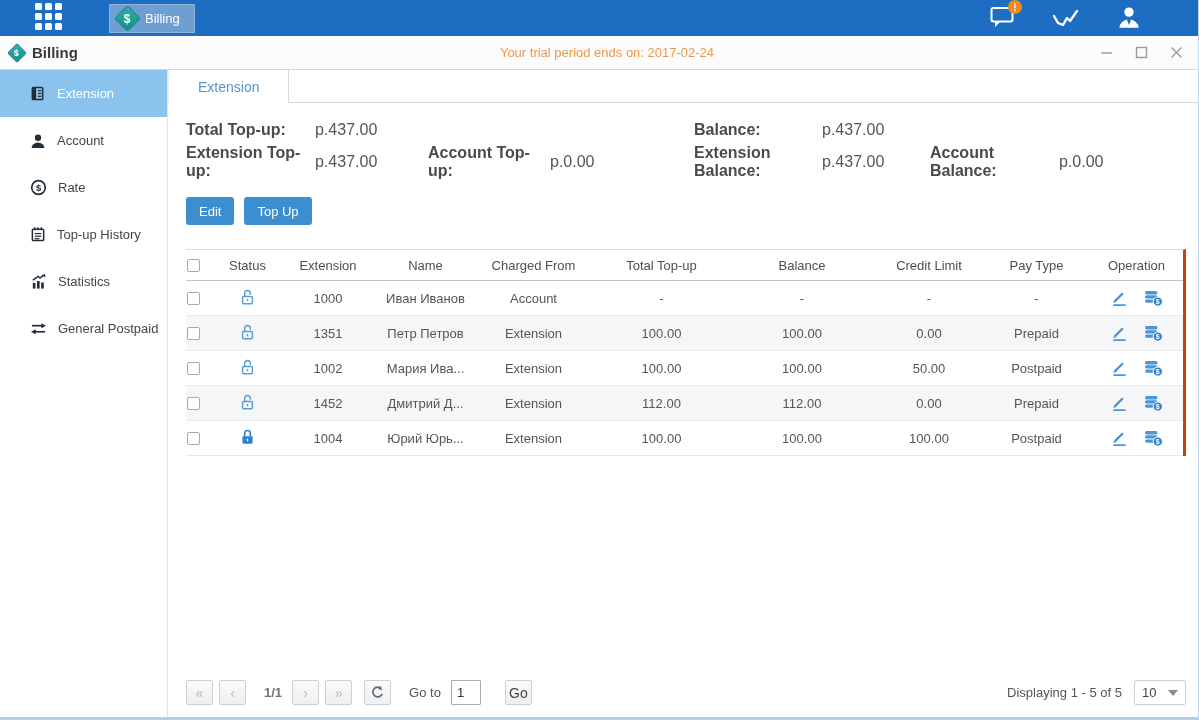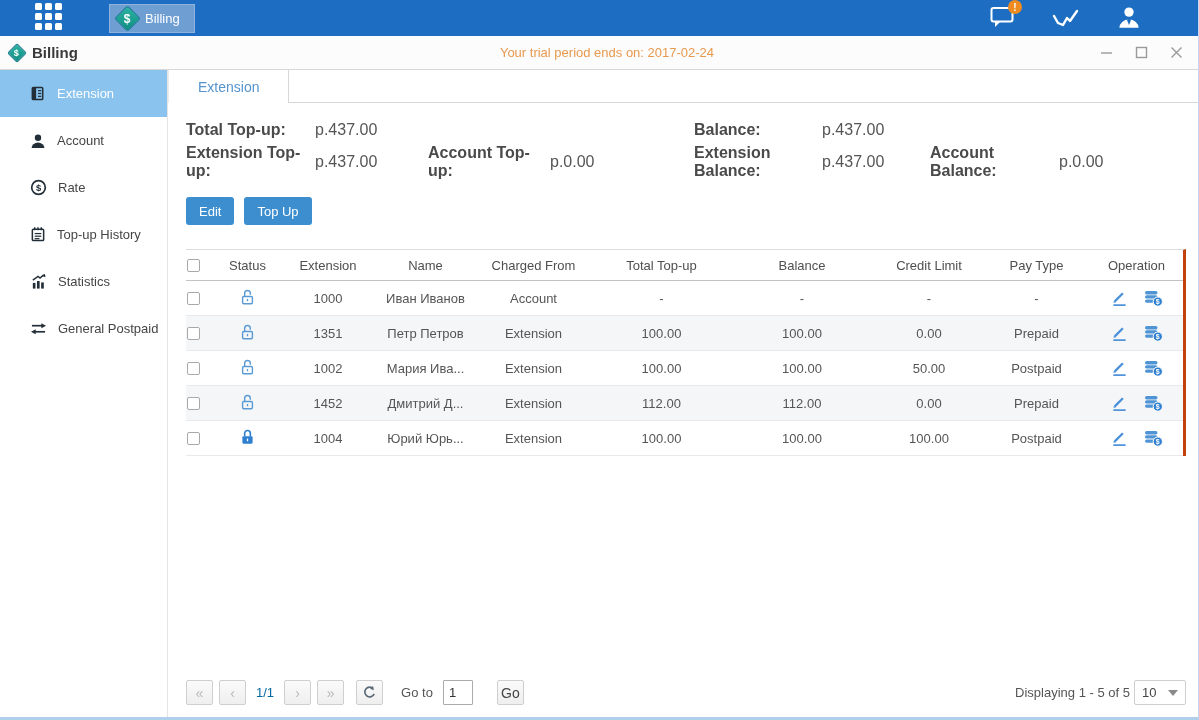--- a/index.html
+++ b/index.html
@@ -79,26 +79,26 @@
   .c-status { display:flex; justify-content:center; }
   .c-op { display:flex; justify-content:center; gap:16px; }
   .iconbtn { background:none; border:none; padding:0; cursor:pointer; display:flex; align-items:center; }
 
   
   .pagebar { position:absolute; left:18px; bottom:12px; width:1000px; display:flex; align-items:center; font-size:13px; color:#555; }
   .pgbtn { min-width:27px; height:25px; background:linear-gradient(#fafafa,#efefef); border:1px solid #cfcfcf;
     border-radius:2px; display:flex; align-items:center; justify-content:center; color:#b9b9b9;
     font-size:14px; margin-right:6px; cursor:pointer; font-family:inherit; }
   .pgbtn.dark { color:#5c6b77; }
-  .page-ind { margin:0 10px 0 4px; color:#0369a1; }
+  .page-ind { margin:0 10px 0 12px; color:#737373;font-weight:bold; }
   .goto-label { margin:0 10px 0 12px; }
   .goto-input { width:30px; height:25px; border:1px solid #ababab; border-radius:1px; font-size:13px;
     padding-left:5px; font-family:inherit; color:#333; }
   .go-btn { margin-left:24px; }
-  .pagebar .right { margin-left:auto; display:flex; align-items:center; gap:4px;text-align:right; }
+  .pagebar .right { margin-left:auto; display:flex; align-items:center; gap:12px;text-align:right; }
   .pagesize { width:52px; height:25px; border:1px solid #cfcfcf; border-radius:2px; background:#fff;
     display:flex; align-items:center; justify-content:space-between; padding:0 7px; cursor:pointer; color:#444; }
   .caret { width:0; height:0; border-left:5px solid transparent; border-right:5px solid transparent; border-top:6px solid #8a8a8a; }
 </style>
 </head>
 <body>
 
 <div class="app">
 
   <div class="topbar">

